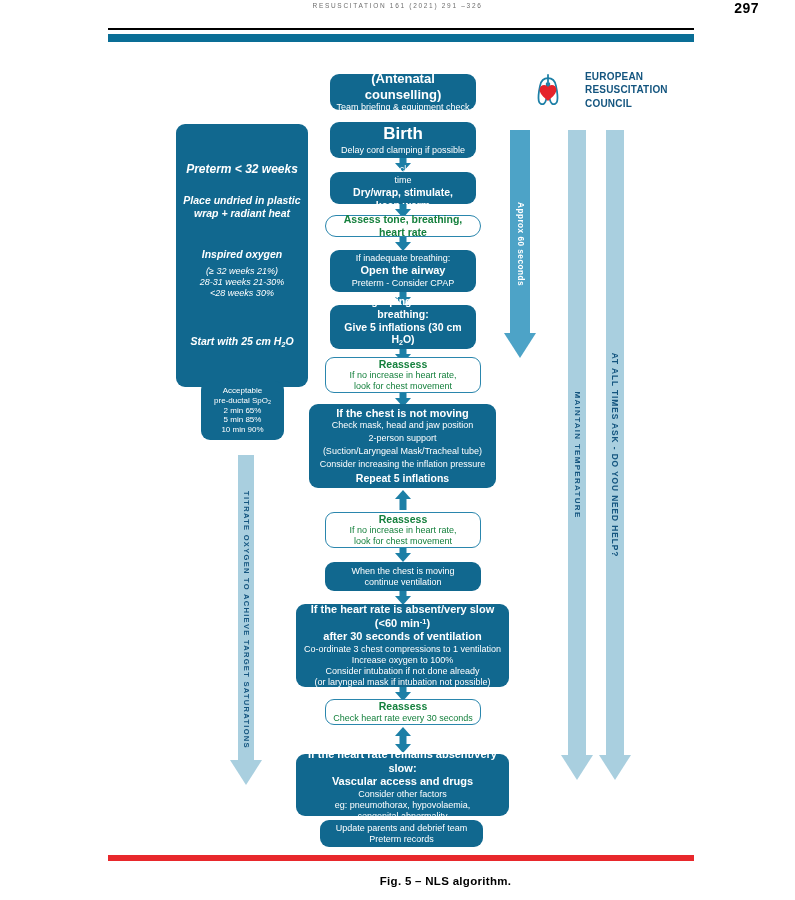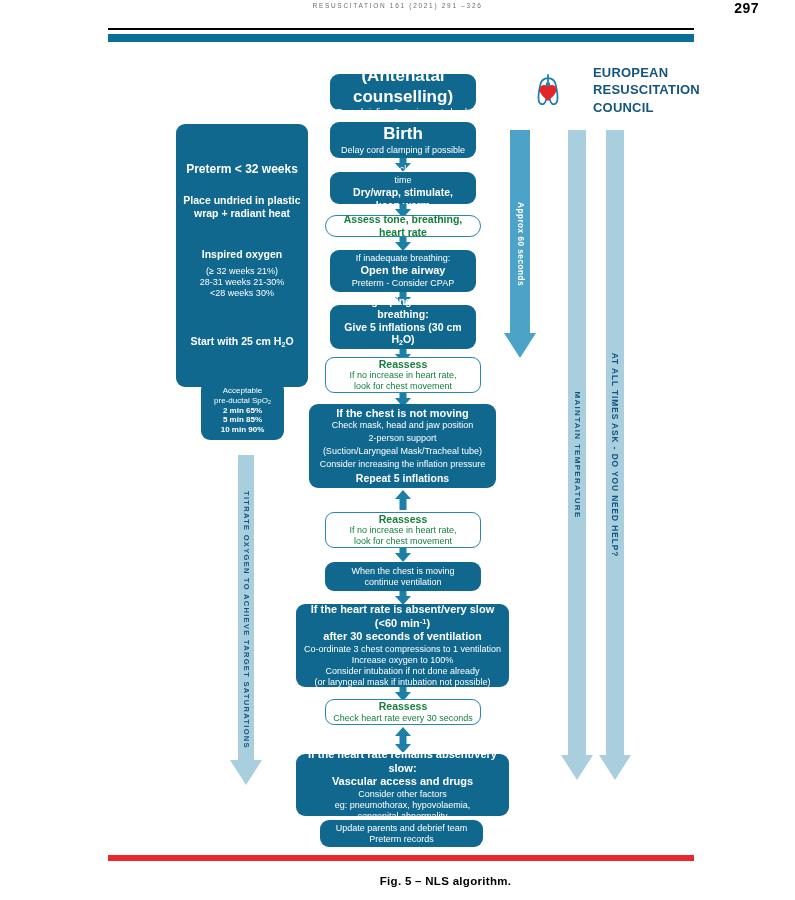--- a/index.html
+++ b/index.html
@@ -32,21 +32,21 @@
 
   
   .box{
     position:absolute;box-sizing:border-box;border-radius:9px;
     display:flex;flex-direction:column;align-items:center;justify-content:center;
     text-align:center;line-height:1.22;
   }
   .box.filled{background:#11688f;color:#ffffff;}
   .box.outline{background:#ffffff;color:#15803d;border:1.3px solid #2a86ad;}
   .ln{display:block;width:100%;}
-  .b{font-weight:bold;}
+  .b{font-weight:normal;}
   .lg{font-size:17px;font-weight:bold;}
   .md{font-size:10.5px;font-weight:bold;}
   .sm{font-size:9px;}
   .xs{font-size:8px;}
   .sp{height:5px;}
   .sp2{height:10px;}
   .sp3{height:18px;}
   sub{font-size:0.68em;vertical-align:-0.25em;}
   sup{font-size:0.68em;vertical-align:0.45em;}
 
@@ -70,21 +70,21 @@
   .bigarrow .vtext{
     position:absolute;left:50%;top:50%;
     transform:translate(-50%,-50%) rotate(90deg);
     white-space:nowrap;transform-origin:center center;
   }
 
   
   .erc{position:absolute;left:527px;top:68px;width:140px;height:44px;display:flex;align-items:center;}
   .erc-mark{width:42px;height:42px;flex:0 0 42px;}
   .erc-text{
-    margin-left:24px;color:#14557f;font-weight:bold;font-size:13px;
+    margin-left:16px;color:#14557f;font-weight:bold;font-size:10px;
     line-height:1.32;letter-spacing:0.2px;
   }
 </style>
 </head>
 <body>
 
 <div class="page">
 
   <div class="journal-line">RESUSCITATION 161 (2021) 291 –326</div>
   <div class="page-num">297</div>
@@ -100,21 +100,21 @@
       </g>
       <path d="M50 76 C38 66 30 58 30 49 C30 42 35 38 41 38 C45 38 48 40 50 43 C52 40 55 38 59 38 C65 38 70 42 70 49 C70 58 62 66 50 76 Z" fill="#e5232b"></path>
     </svg>
     <div class="erc-text">
       <div>EUROPEAN</div>
       <div>RESUSCITATION</div>
       <div>COUNCIL</div>
     </div>
   </div>
 
-  <div class="box filled" style="left:176px;top:124px;width:132px;height:263px;padding:28px 7px;">
+  <div class="box filled" style="left:176px;top:124px;width:132px;height:263px;padding:28px 7px;font-style:italic;">
     <span class="ln md" style="font-size:12px;">Preterm &lt; 32 weeks</span>
     <div class="sp3"></div>
     <span class="ln md">Place undried in plastic</span>
     <span class="ln md">wrap + radiant heat</span>
     <div class="sp3"></div>
     <div class="sp2"></div>
     <span class="ln md">Inspired oxygen</span>
     <div class="sp"></div>
     <span class="ln sm">(≥ 32 weeks  21%)</span>
     <span class="ln sm">28-31 weeks  21-30%</span>
@@ -132,21 +132,21 @@
     <span class="ln xs b">10 min  90%</span>
   </div>
 
   <div class="bigarrow" style="left:229px;top:455px;width:34px;height:330px;">
     <div class="shaft" style="top:0;width:16px;height:305px;background:#a9cfdf;"></div>
     <div class="tip" style="top:305px;border-top:25px solid #a9cfdf;"></div>
     <div class="vtext" style="color:#14557f;font-size:7.6px;font-weight:bold;letter-spacing:1.25px;">TITRATE OXYGEN TO ACHIEVE TARGET SATURATIONS</div>
   </div>
 
   <div class="box filled" style="left:330px;top:74px;width:146px;height:36px;padding:3px 5px;">
-    <span class="ln md" style="font-size:17px;text-align:center;">(Antenatal counselling)</span>
+    <span class="ln md" style="font-size:13px;text-align:center;">(Antenatal counselling)</span>
     <span class="ln sm">Team briefing &amp; equipment check</span>
   </div>
 
   <div class="box filled" style="left:330px;top:122px;width:146px;height:36px;padding:2px 5px;">
     <span class="ln lg">Birth</span>
     <span class="ln sm">Delay cord clamping if possible</span>
   </div>
 
   <div class="arrow" style="left:391px;top:158px;width:24px;height:14px;">
     <div class="stem" style="top:0;width:7px;height:7px;"></div>

